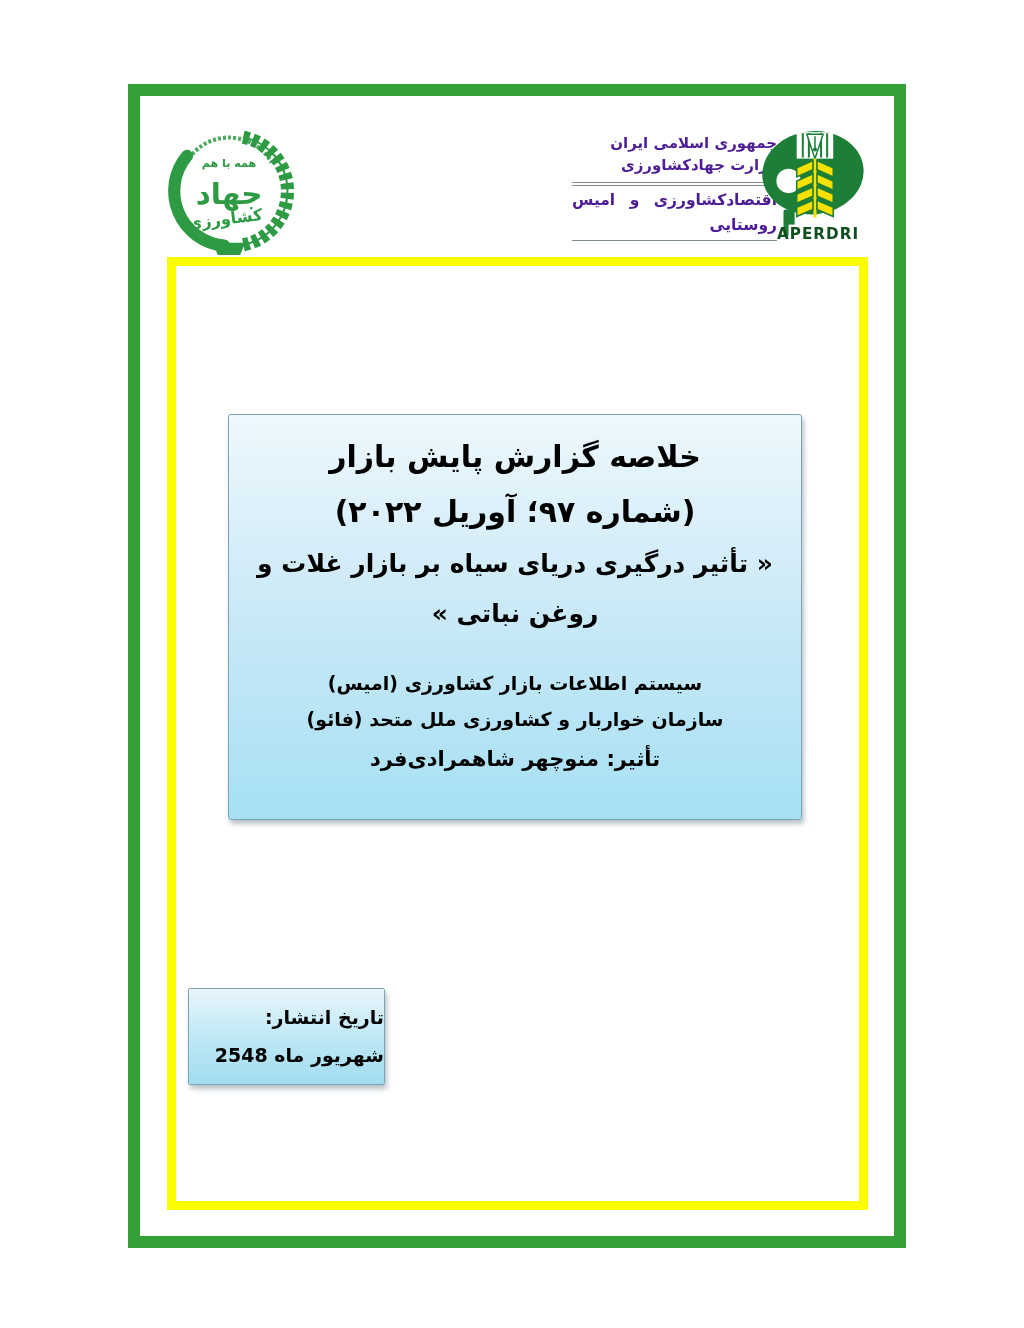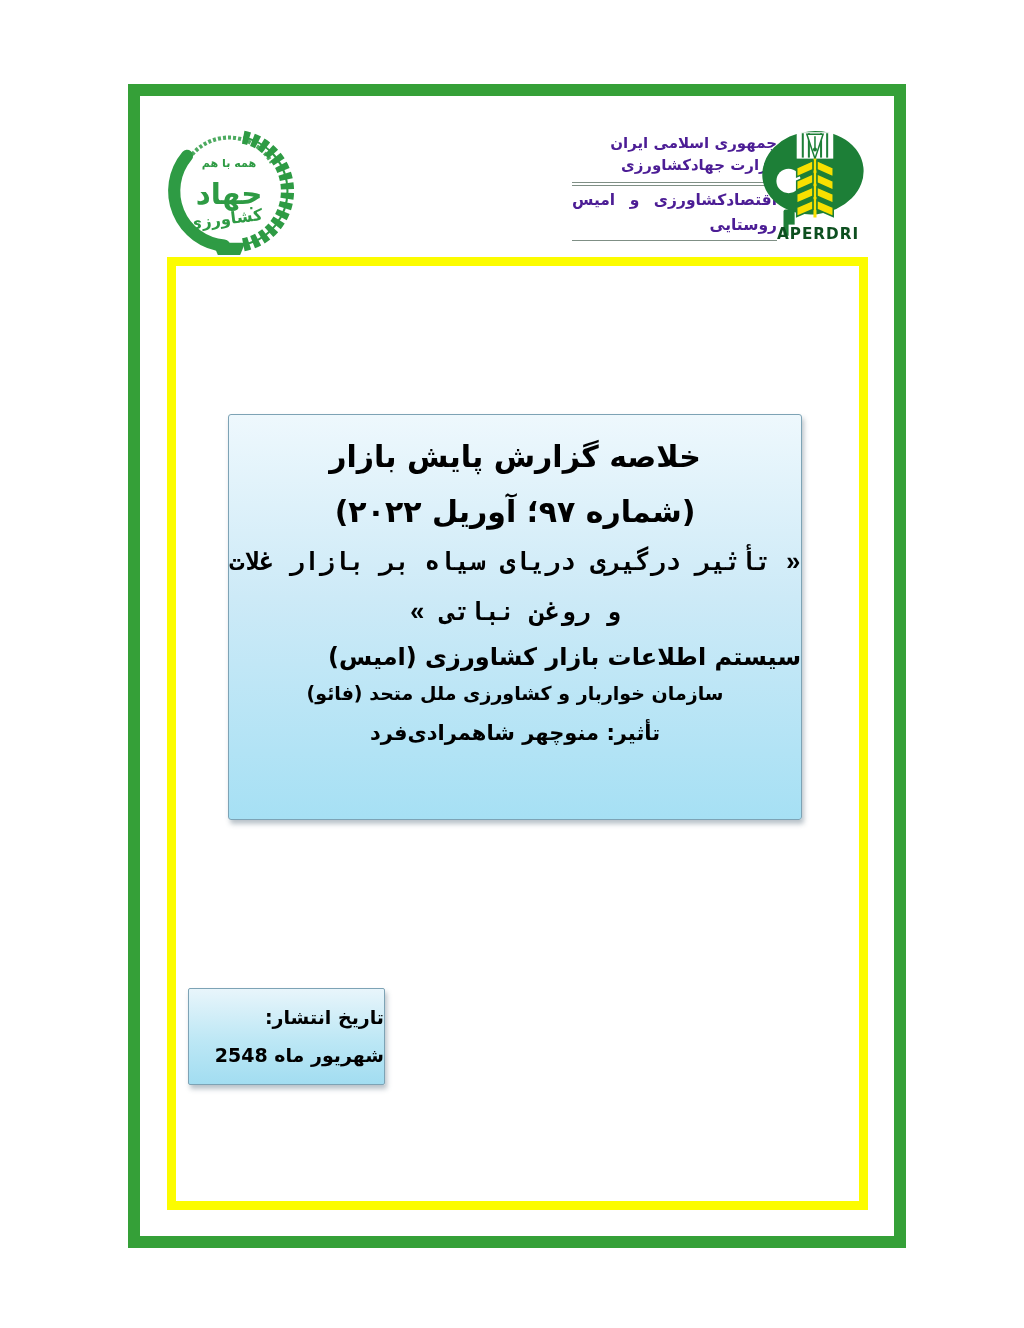--- a/index.html
+++ b/index.html
@@ -28,22 +28,22 @@
   .title-box{
     position:absolute;left:228px;top:414px;width:574px;height:406px;
     background:linear-gradient(180deg,#eef8fd 0%,#cdeaf7 45%,#a6e0f4 100%);
     border:1px solid #7da3b5;border-radius:3px;box-sizing:border-box;
     box-shadow:2px 4px 5px rgba(100,120,135,.45);
     text-align:center;direction:rtl;color:#000;font-weight:bold;
   }
   .title-box p{margin:0;}
   .title-box .t1{font-size:30px;line-height:55px;margin-top:14px;}
   .title-box .t2{font-size:30px;line-height:55px;}
-  .title-box .t3{font-size:25px;line-height:50px;font-family:Liberation Mono, monospace;}
-  .title-box .t4{font-size:24px;line-height:36px;text-align:right;}
+  .title-box .t3{font-size:25px;line-height:50px;}
+  .title-box .t4{font-size:19px;line-height:36px;margin-top:26px;}
   .title-box .t5{font-size:19px;line-height:36px;}
   .title-box .t6{font-size:21px;line-height:40px;margin-top:2px;}
   .date-box{
     position:absolute;left:188px;top:988px;width:197px;height:97px;
     background:linear-gradient(180deg,#e8f5fb 0%,#bce7f5 55%,#a2ddf1 100%);
     border:1px solid #7da3b5;border-radius:2px;box-sizing:border-box;
     box-shadow:2px 4px 5px rgba(100,120,135,.45);
     direction:rtl;color:#000;font-weight:bold;padding-top:9px;
   }
   .date-box p{margin:0;font-size:19px;line-height:38px;}

